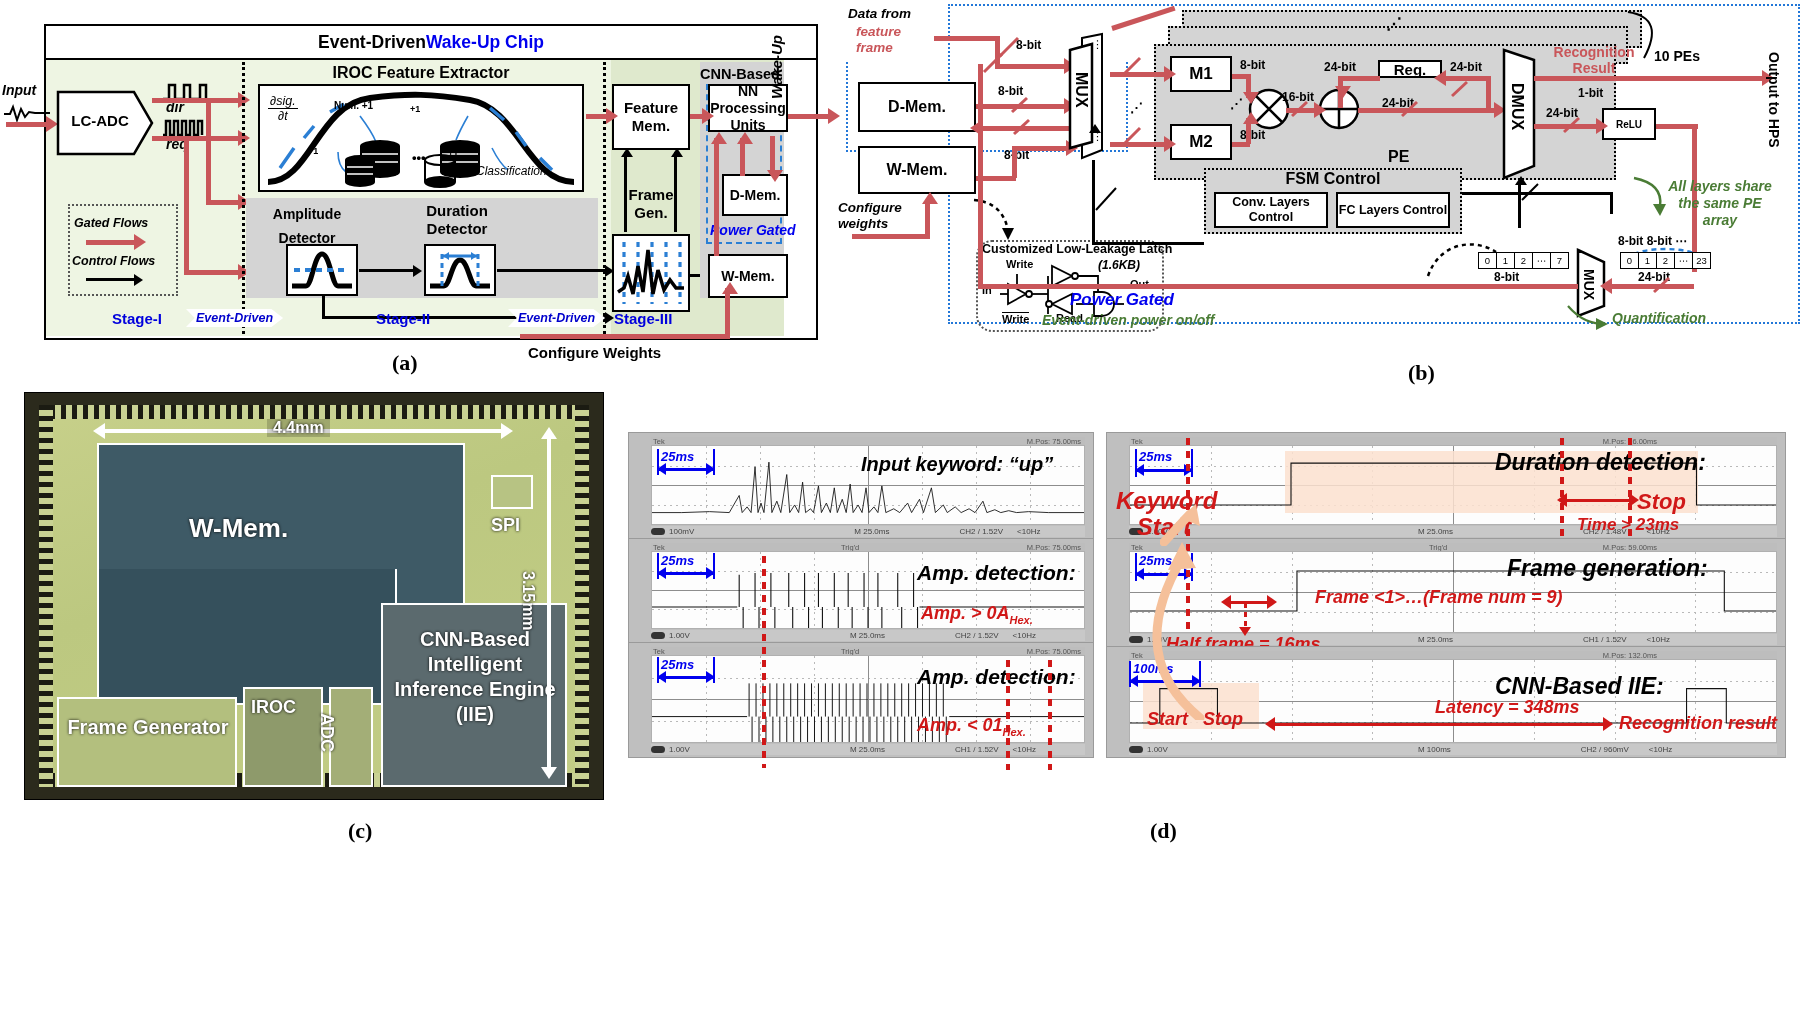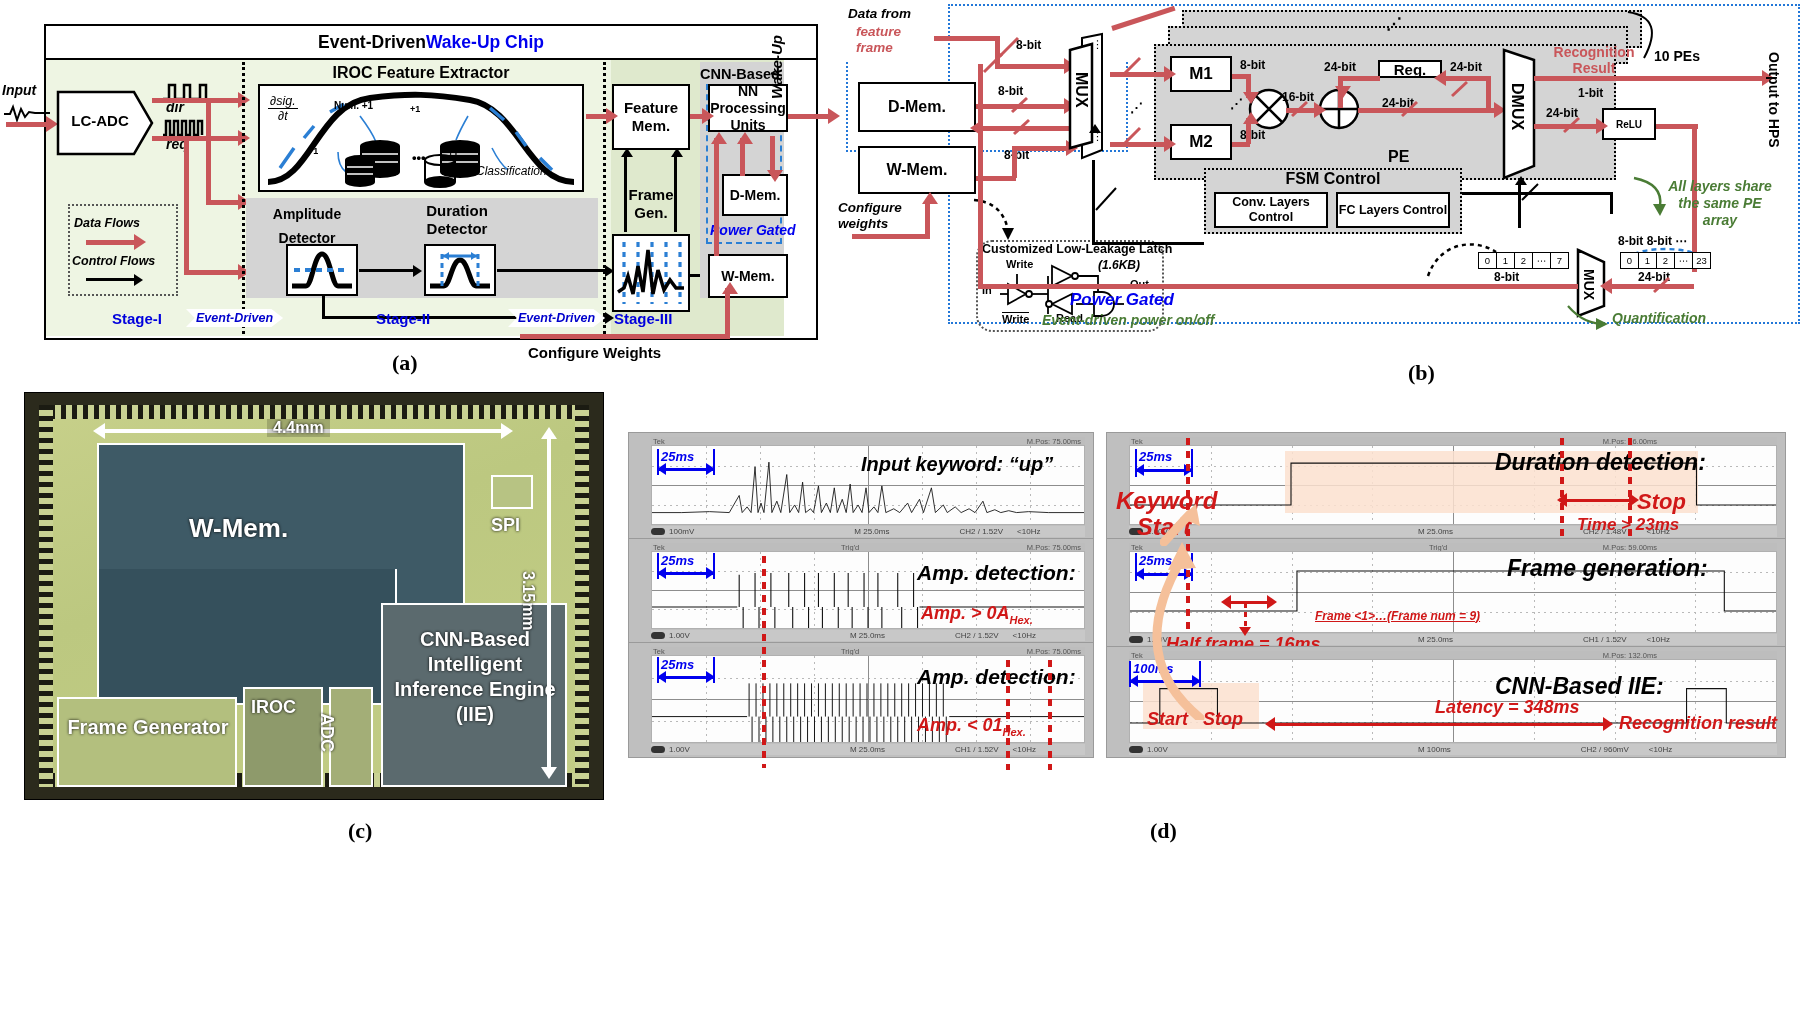--- a/index.html
+++ b/index.html
@@ -121,21 +121,21 @@
   <div class="ah" style="left:106px;top:110px;width:88px;"></div>
   <div class="tipR" style="left:192px;top:104px;"></div>
   <div class="av" style="left:138px;top:110px;height:138px;"></div>
   <div class="av" style="left:160px;top:72px;height:102px;"></div>
   <div class="ah" style="left:138px;top:244px;width:56px;"></div>
   <div class="tipR" style="left:192px;top:238px;"></div>
   <div class="ah" style="left:160px;top:174px;width:34px;"></div>
   <div class="tipR" style="left:192px;top:168px;"></div>
 
   <div class="abs" style="left:22px;top:178px;width:106px;height:88px;border:2px dotted #555;background:transparent;"></div>
-  <div class="abs bold ital" style="left:28px;top:190px;font-size:12.5px;">Data Flows</div>
+  <div class="abs bold ital" style="left:28px;top:190px;font-size:12.5px;">Gated Flows</div>
   <div class="ah" style="left:40px;top:214px;width:50px;"></div>
   <div class="tipR" style="left:88px;top:208px;"></div>
   <div class="abs bold ital" style="left:26px;top:228px;font-size:12.5px;">Control Flows</div>
   <div class="ahb" style="left:40px;top:252px;width:50px;"></div>
   <div class="tipRb" style="left:88px;top:248px;"></div>
 
   <div class="abs" style="left:196px;top:36px;width:0;height:272px;border-left:3px dotted #000;"></div>
   <div class="abs" style="left:557px;top:36px;width:0;height:272px;border-left:3px dotted #000;"></div>
 
   <div class="abs ctr bold" style="left:210px;top:38px;width:330px;font-size:16px;">IROC Feature Extractor</div>
@@ -802,21 +802,21 @@
     <span style="margin-left:130px;">CH1 / 1.52V</span>
     <span style="margin-left:20px;">&lt;10Hz</span>
   </div>
   <div class="msbar" style="left:32px;top:14px;">25ms</div>
   <div class="abs" style="left:28px;top:14px;width:2px;height:28px;background:#0000ee;"></div>
   <div class="abs" style="left:84px;top:14px;width:2px;height:28px;background:#0000ee;"></div>
   <div class="msarrow" style="left:30px;top:34px;width:54px;"></div>
   <div class="abs" style="left:28px;top:29px;width:0;height:0;border-top:6px solid transparent;border-bottom:6px solid transparent;border-right:9px solid #0000ee;"></div>
   <div class="abs" style="left:77px;top:29px;width:0;height:0;border-top:6px solid transparent;border-bottom:6px solid transparent;border-left:9px solid #0000ee;"></div>
   <div class="scopelbl" style="left:400px;top:16px;font-size:23px;">Frame generation:</div>
-  <div class="redtxt" style="left:208px;top:70px;font-size:12px;text-decoration:underline;">Frame &lt;1&gt;…(Frame num = 9)</div>
+  <div class="redtxt" style="left:208px;top:48px;font-size:18px;">Frame &lt;1&gt;…(Frame num = 9)</div>
   <div class="abs" style="left:118px;top:62px;width:48px;height:3px;background:#d01818;"></div>
   <div class="abs" style="left:114px;top:56px;width:0;height:0;border-top:7px solid transparent;border-bottom:7px solid transparent;border-right:10px solid #d01818;"></div>
   <div class="abs" style="left:160px;top:56px;width:0;height:0;border-top:7px solid transparent;border-bottom:7px solid transparent;border-left:10px solid #d01818;"></div>
   <div class="abs" style="left:137px;top:64px;width:3px;height:28px;background:repeating-linear-gradient(to bottom,#d01818 0 5px,transparent 5px 9px);"></div>
   <div class="abs" style="left:132px;top:88px;width:0;height:0;border-left:6px solid transparent;border-right:6px solid transparent;border-top:9px solid #d01818;"></div>
 </div>
 <div class="redtxt" style="left:1166px;top:634px;font-size:18px;">Half frame = 16ms</div>
 <div class="reddash" style="left:1186px;top:544px;height:88px;"></div>
 
 <div class="scope" style="left:1106px;top:646px;width:680px;height:112px;">

